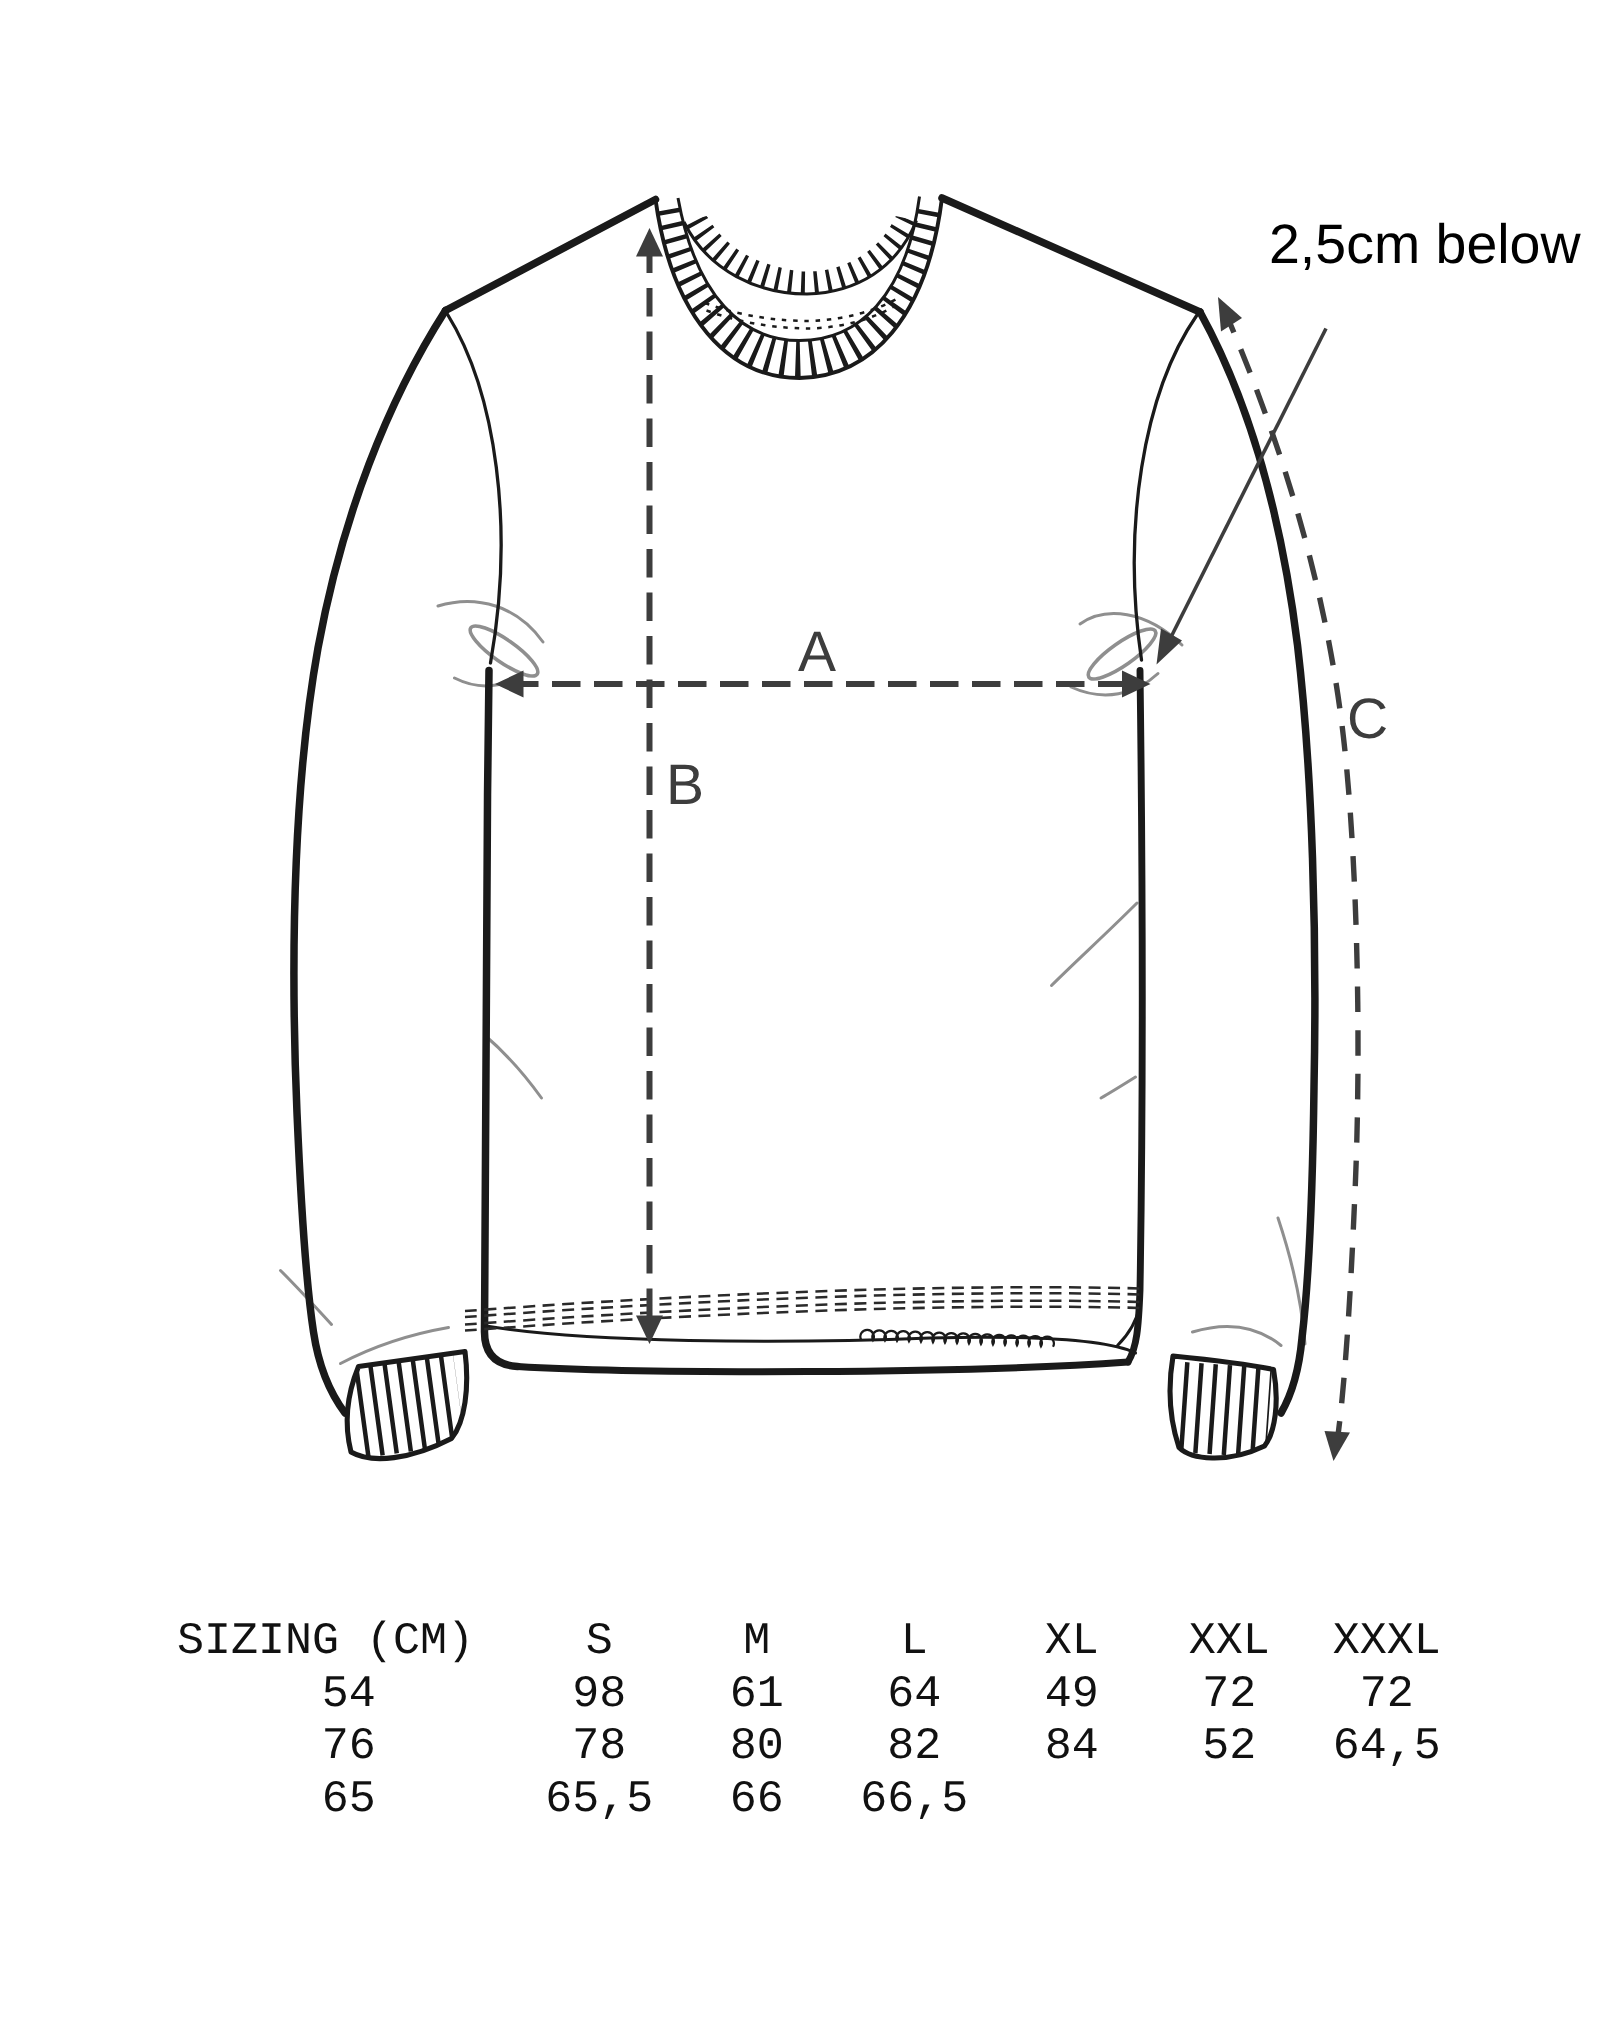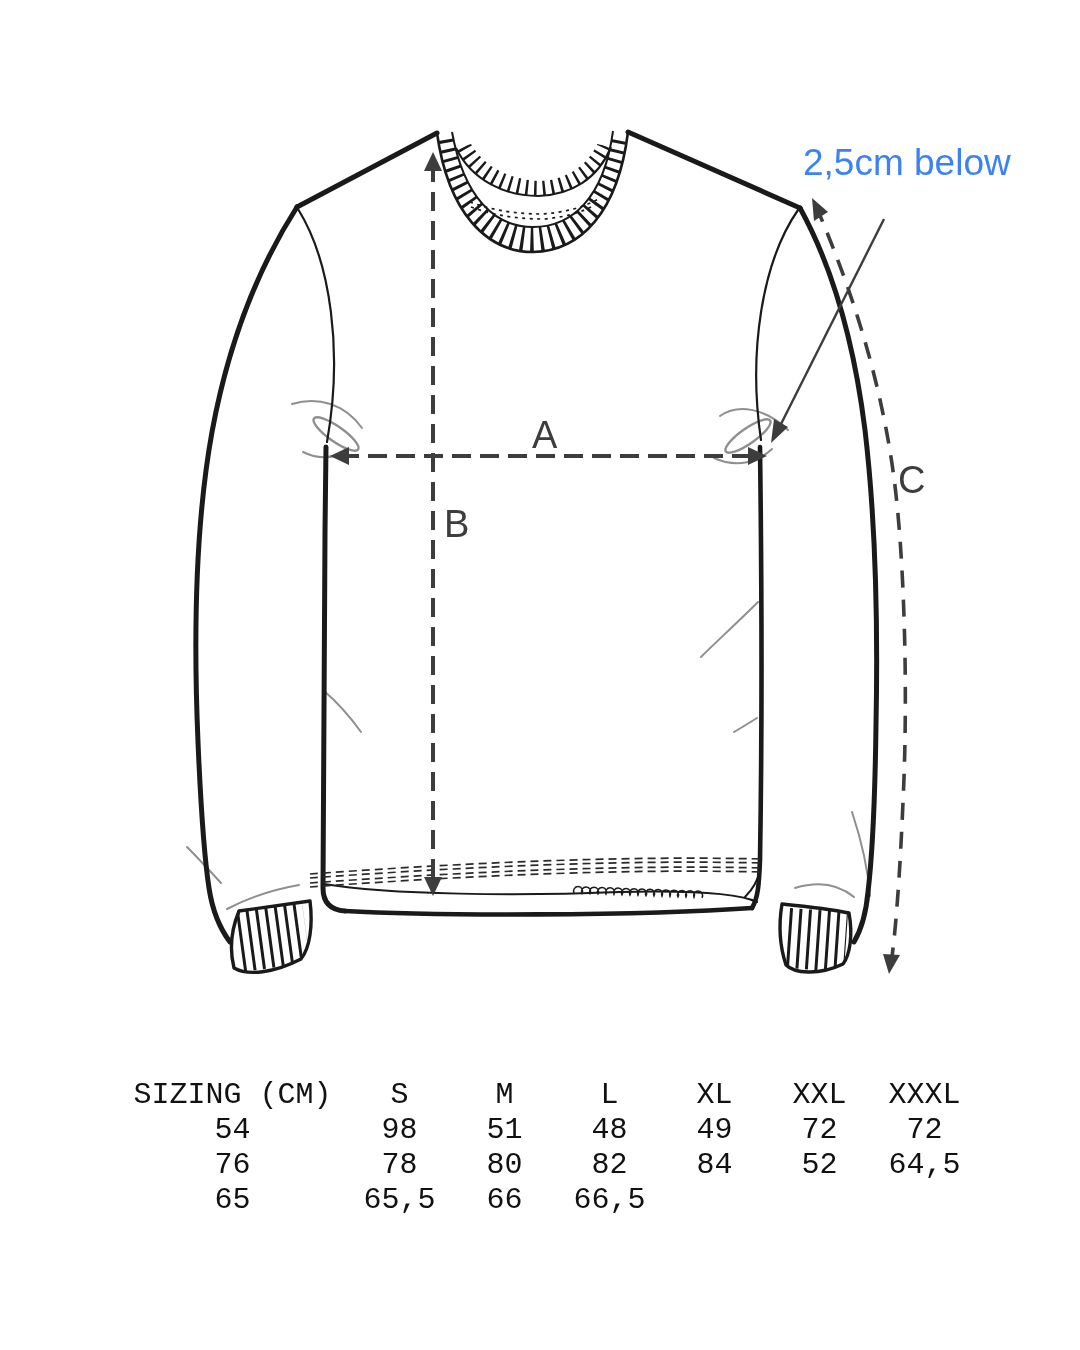--- a/index.html
+++ b/index.html
@@ -9,30 +9,30 @@
   }
   #art{position:absolute;left:0;top:0;}
   .measure-label{
     position:absolute;color:#3d3d3d;font-size:38px;line-height:38px;
     font-family:"Liberation Sans",sans-serif;
   }
   #label-a{left:532px;top:416px;}
   #label-b{left:444px;top:505px;}
   #label-c{left:898px;top:461px;}
   #annotation{
-    position:absolute;left:803px;top:138px;color:#3b82f6;font-size:37px;line-height:50px;
+    position:absolute;left:846px;top:138px;color:#000000;font-size:37px;line-height:50px;
   }
   #size-table{
     position:absolute;left:118px;top:1078px;
     display:grid;grid-template-columns:229px repeat(6,105px);
     font-family:"Liberation Mono","DejaVu Sans Mono",monospace;
     font-size:30px;line-height:35px;color:#111111;white-space:pre;
   }
   #size-table .cell{text-align:center;}
-  #size-table .rowlabel{text-align:center;}
+  #size-table .rowlabel{text-align:left;}
 </style>
 </head>
 <body>
 
 <div id="stage">
 
   <svg id="art" width="1080" height="1030" viewBox="0 0 1080 1030">
     <defs>
       <clipPath id="collar-outer-clip">
         <path d="M437,133 C448,212 486,252 533,252 C581,251 618,212 628,132 L613,131 C604,198 572,227 533,227 C495,227 464,198 452,132 Z"></path>
@@ -152,22 +152,22 @@
     <div class="cell rowlabel">SIZING (CM)</div>
     <div class="cell">S</div>
     <div class="cell">M</div>
     <div class="cell">L</div>
     <div class="cell">XL</div>
     <div class="cell">XXL</div>
     <div class="cell">XXXL</div>
 
     <div class="cell">54</div>
     <div class="cell">98</div>
-    <div class="cell">51</div>
-    <div class="cell">48</div>
+    <div class="cell">61</div>
+    <div class="cell">64</div>
     <div class="cell">49</div>
     <div class="cell">72</div>
 
     <div class="cell">72</div>
     <div class="cell">76</div>
     <div class="cell">78</div>
     <div class="cell">80</div>
     <div class="cell">82</div>
     <div class="cell">84</div>
 

